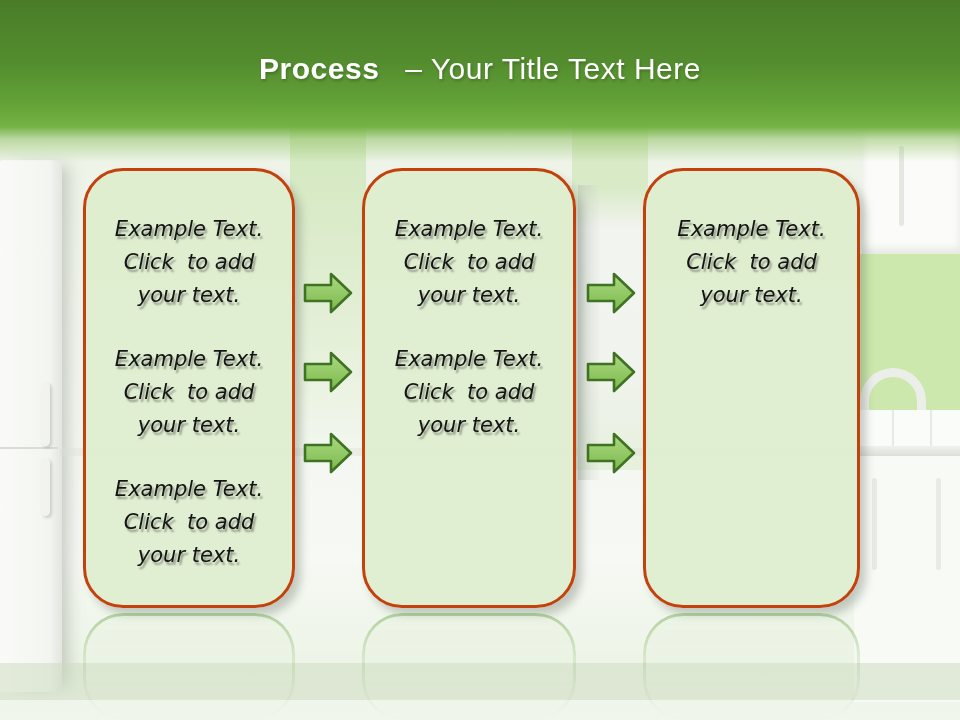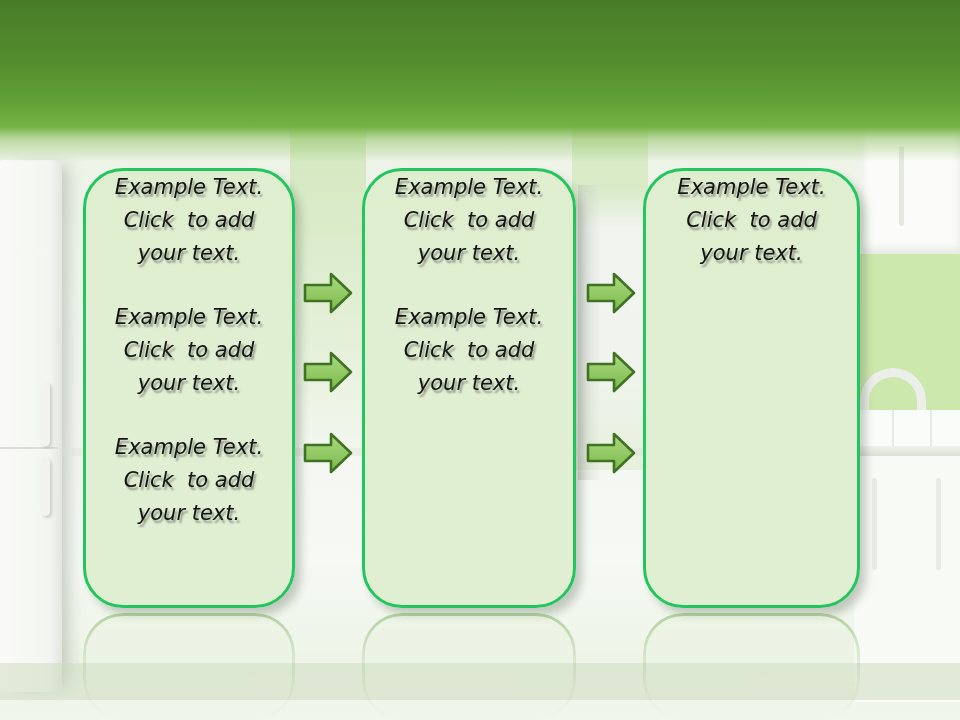--- a/index.html
+++ b/index.html
@@ -42,23 +42,23 @@
   .cbrh1{left:872px;} .cbrh2{left:936px;}
   .floor-band{position:absolute;left:0;top:663px;width:960px;height:37px;background:rgba(203,218,190,.5);}
   
   .header{position:absolute;left:0;top:0;width:960px;height:162px;
     background:linear-gradient(180deg,#4a7c28 0%,#538c2e 38%,#63a238 64%,#74b244 78%,rgba(148,195,105,.55) 86%,rgba(255,255,255,0) 100%);}
   .title{position:absolute;left:0;top:52px;width:960px;margin:0;text-align:center;
     font-size:30px;font-weight:400;color:#ffffff;letter-spacing:.5px;
     text-shadow:1px 2px 3px rgba(0,0,0,.22);}
   .title .bold{font-weight:700;margin-right:26px;}
   
-  .pbox{position:absolute;top:168px;height:440px;border:3px solid #22c55e;border-radius:40px;
+  .pbox{position:absolute;top:168px;height:440px;border:3px solid #c2410c;border-radius:40px;
     background:rgba(222,237,207,.95);box-shadow:6px 7px 9px rgba(95,105,90,.33);
-    }
+    padding-top:42px;}
   .pbox1{left:83px;width:212px;}
   .pbox2{left:362px;width:214px;}
   .pbox3{left:643px;width:217px;}
   .tblock{margin:0 0 31px 0;text-align:center;
     font-family:"DejaVu Sans",sans-serif;font-style:italic;
     font-size:21px;line-height:33px;color:#141414;
     text-shadow:2px 3px 2px rgba(30,30,30,.4);}
   .tline{display:block;white-space:pre-wrap;}
   
   .arrow{position:absolute;width:50px;height:44px;}
@@ -93,20 +93,21 @@
     <div class="tiles"></div>
     <div class="counter-faint"></div>
     <div class="counter-right"></div>
     <div class="cab-bottom-right"></div>
     <div class="cbr-h cbrh1"></div>
     <div class="cbr-h cbrh2"></div>
     <div class="floor-band"></div>
   </div>
 
   <div class="header"></div>
+  <h1 class="title"><span class="bold">Process</span><span>– Your Title Text Here</span></h1>
 
   <svg class="defs-svg" aria-hidden="true">
     <defs>
       <linearGradient id="agrad" x1="0" y1="0" x2="0" y2="1">
         <stop offset="0" stop-color="#abd982"></stop>
         <stop offset="1" stop-color="#7cb94b"></stop>
       </linearGradient>
     </defs>
   </svg>
 

